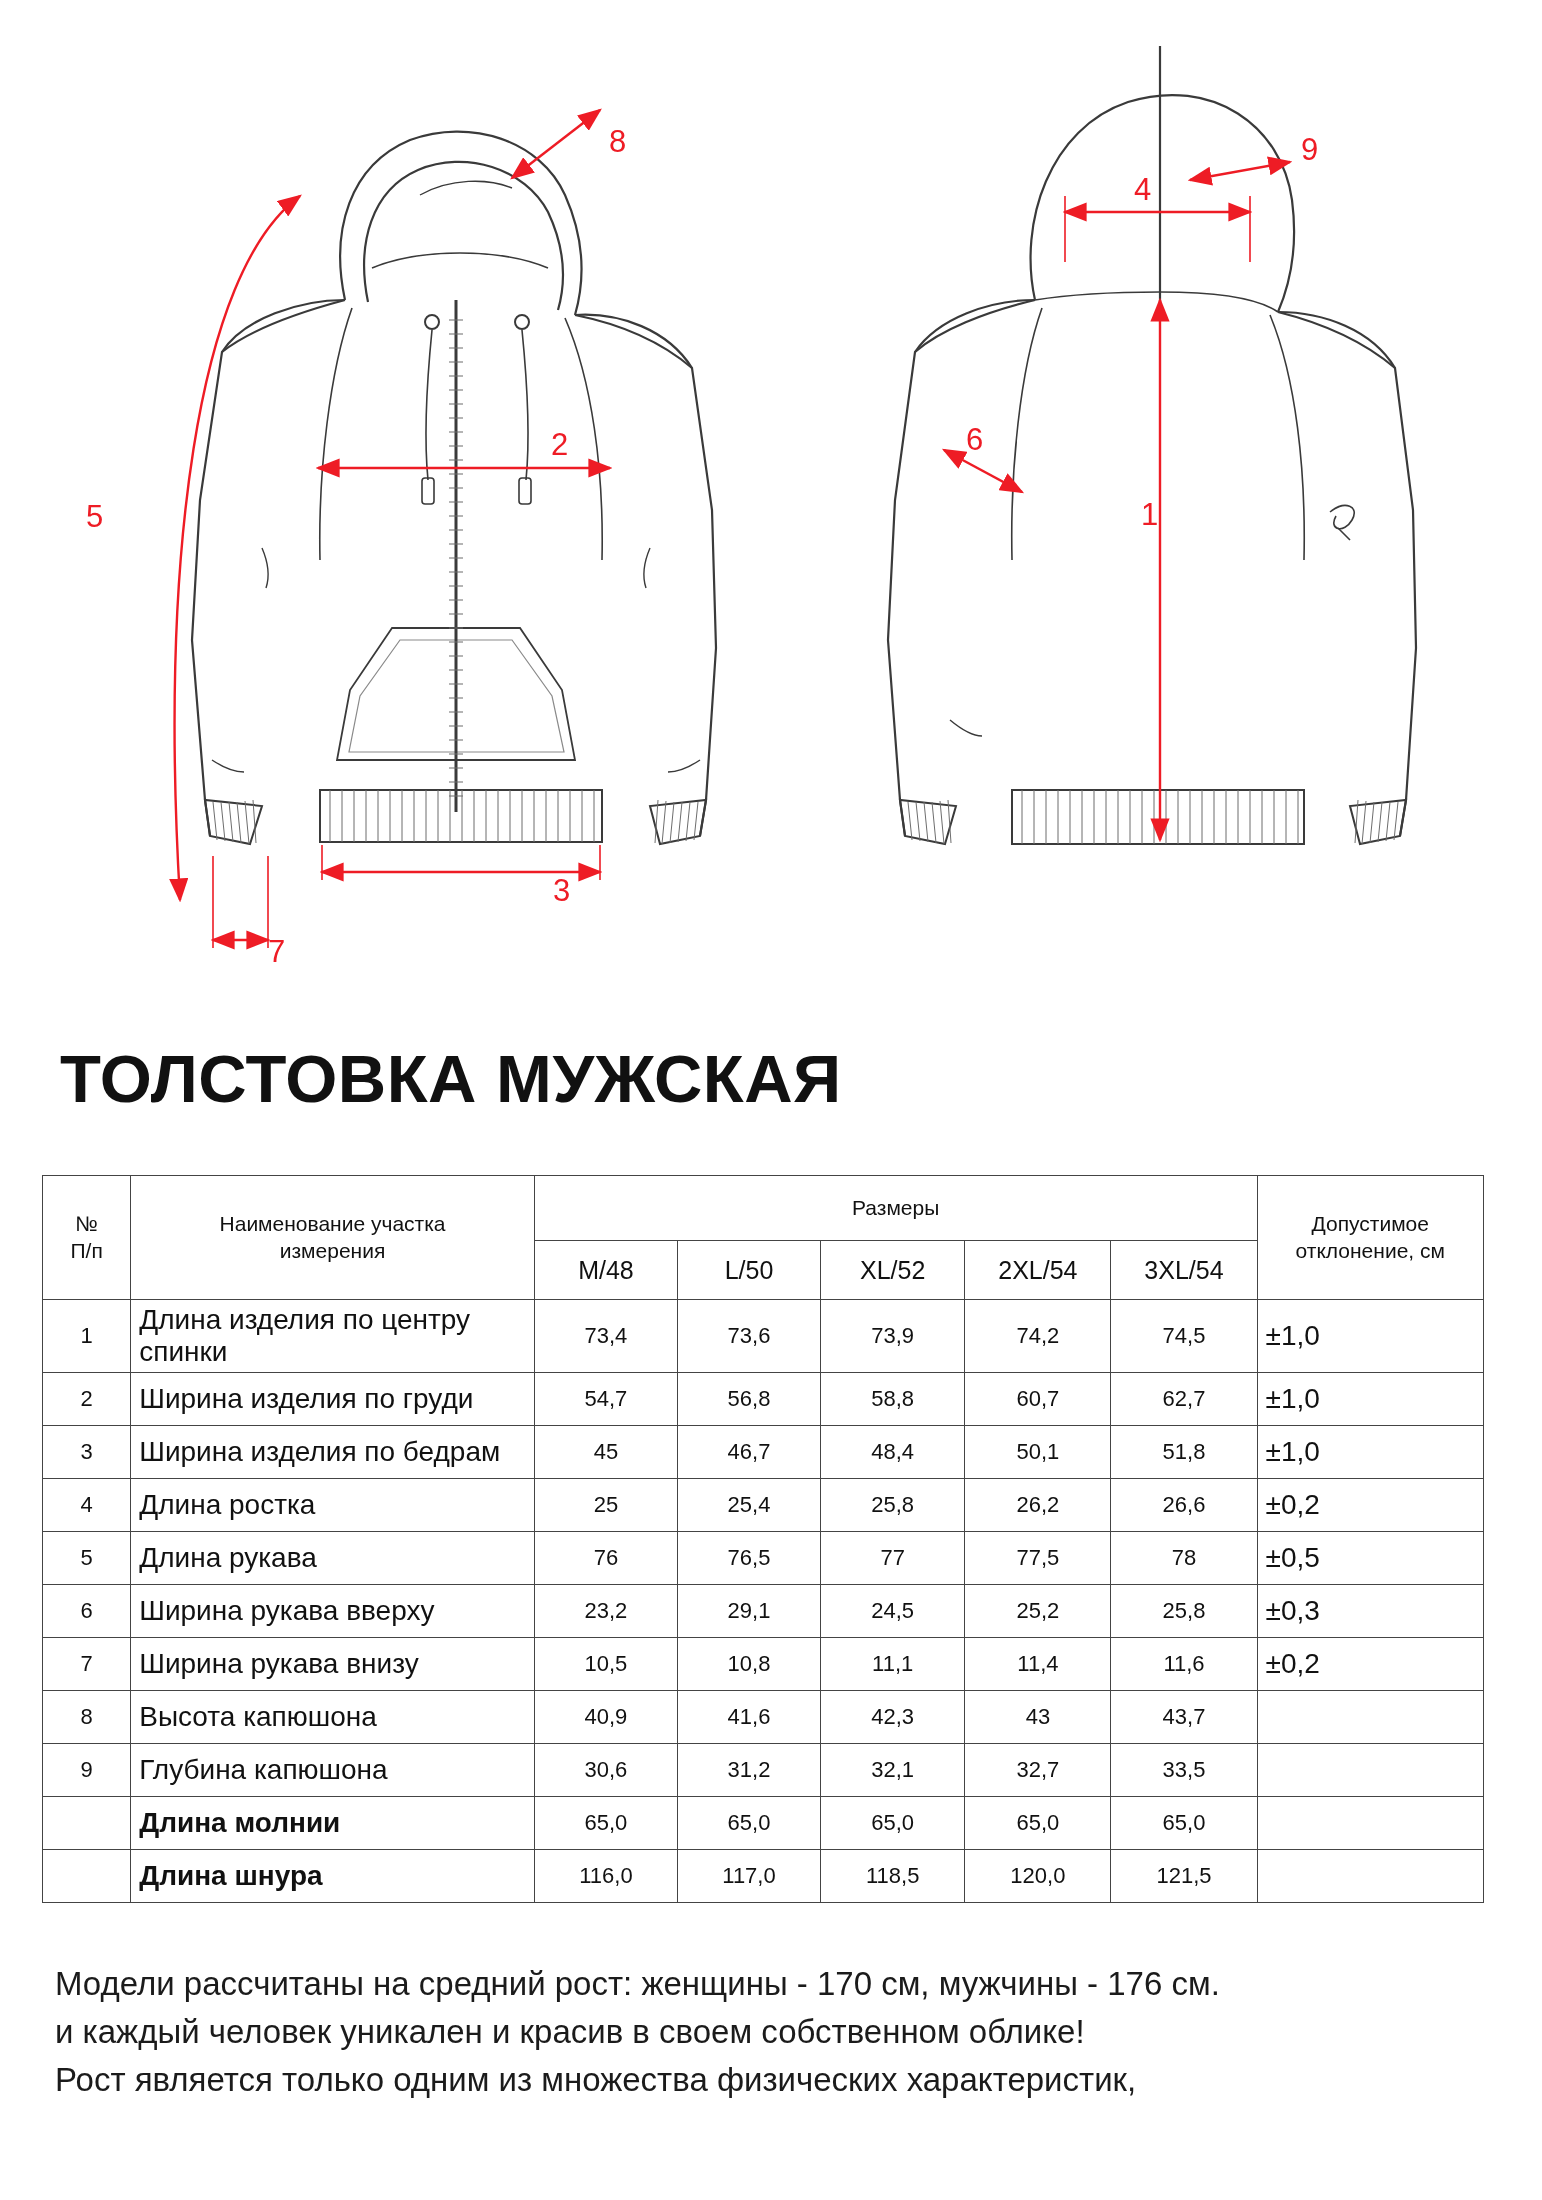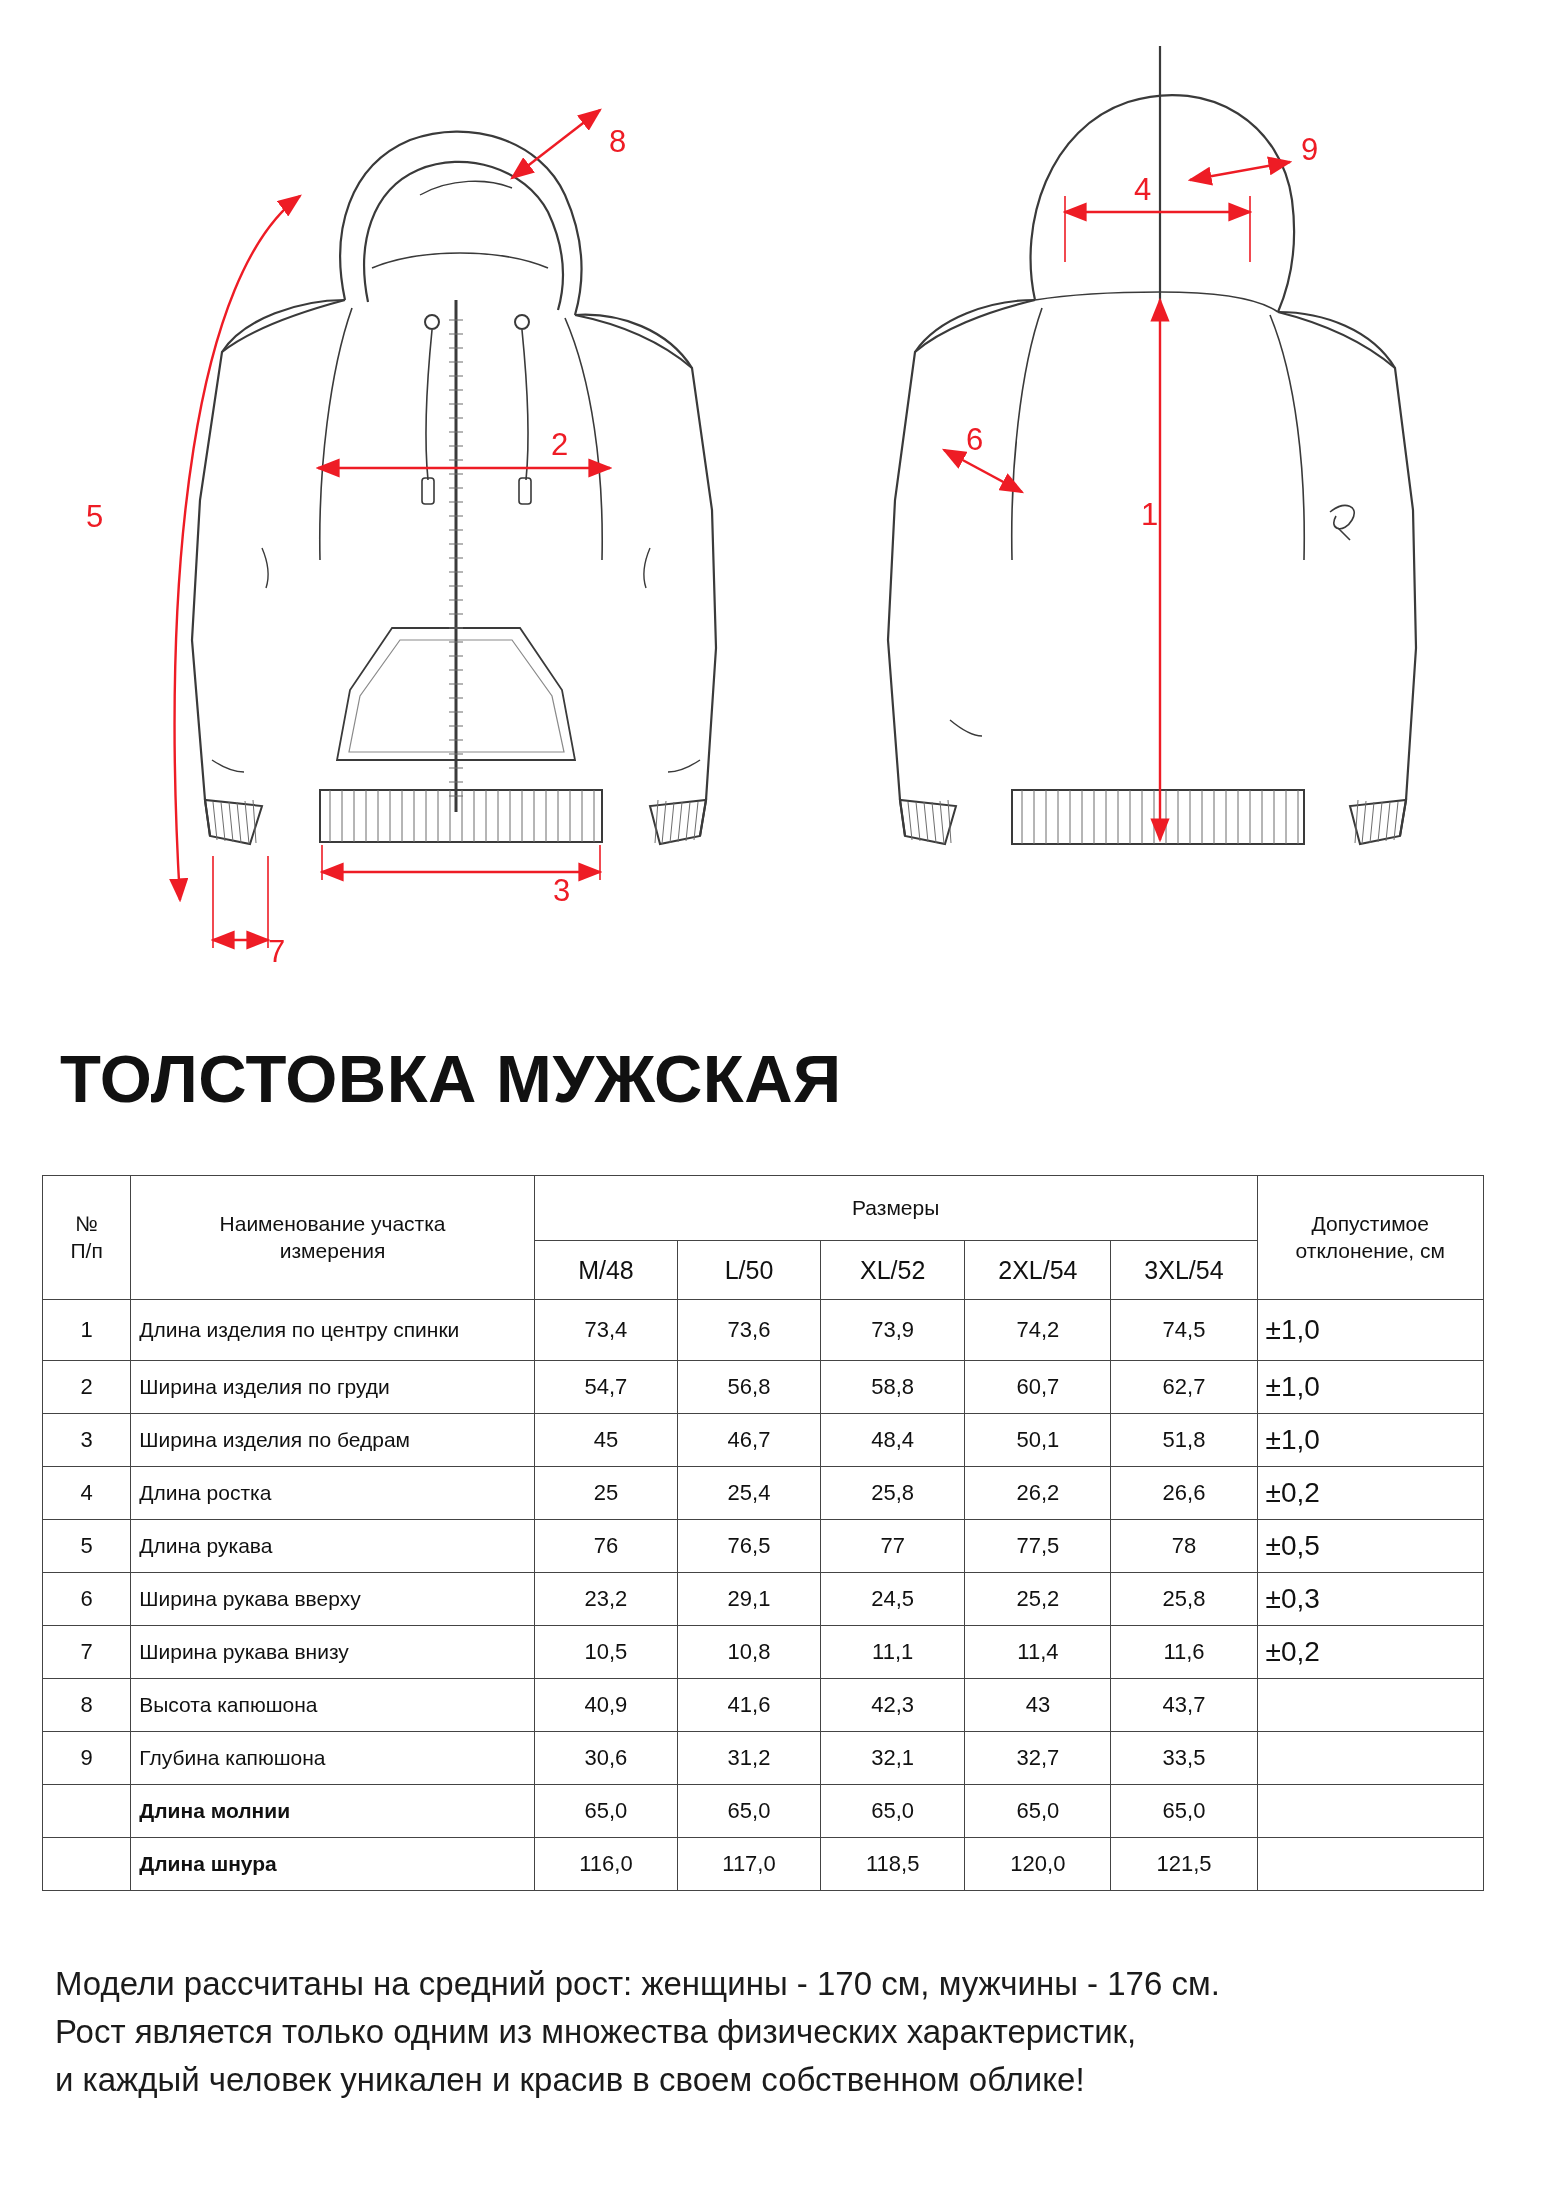--- a/index.html
+++ b/index.html
@@ -71,21 +71,21 @@
     text-align: center;
     font-weight: bold;
     font-size: 21px;
     line-height: 1.25;
   }
   .size-head {
     text-align: center;
     font-weight: bold;
     font-size: 25px;
   }
-  .row-name { font-size: 21px; }
+  .row-name { font-size: 28px; }
   .row-val { font-size: 22px; text-align: center; }
   .row-dev { font-size: 28px; font-weight: bold; text-align: left; }
   .bold-row td { font-weight: bold; }
   .bold-row .row-name { font-weight: bold; }
   .row-h1 td { height: 52px; }
   tr td { height: 44px; }
   .hdr-row1 td { height: 56px; }
   .hdr-row2 td { height: 50px; }
 
   
@@ -385,17 +385,17 @@
           <td class="c-size row-val">120,0</td>
           <td class="c-size row-val">121,5</td>
           <td class="c-dev row-dev"></td>
         </tr>
       </tbody>
     </table>
   </div>
 
   <div class="note">
     <div>Модели рассчитаны на средний рост: женщины - 170 см, мужчины - 176 см.</div>
+    <div>и каждый человек уникален и красив в своем собственном облике!</div>
     <div>Рост является только одним из множества физических характеристик,</div>
-    <div>и каждый человек уникален и красив в своем собственном облике!</div>
   </div>
 
 </div>
 
 </body></html>

